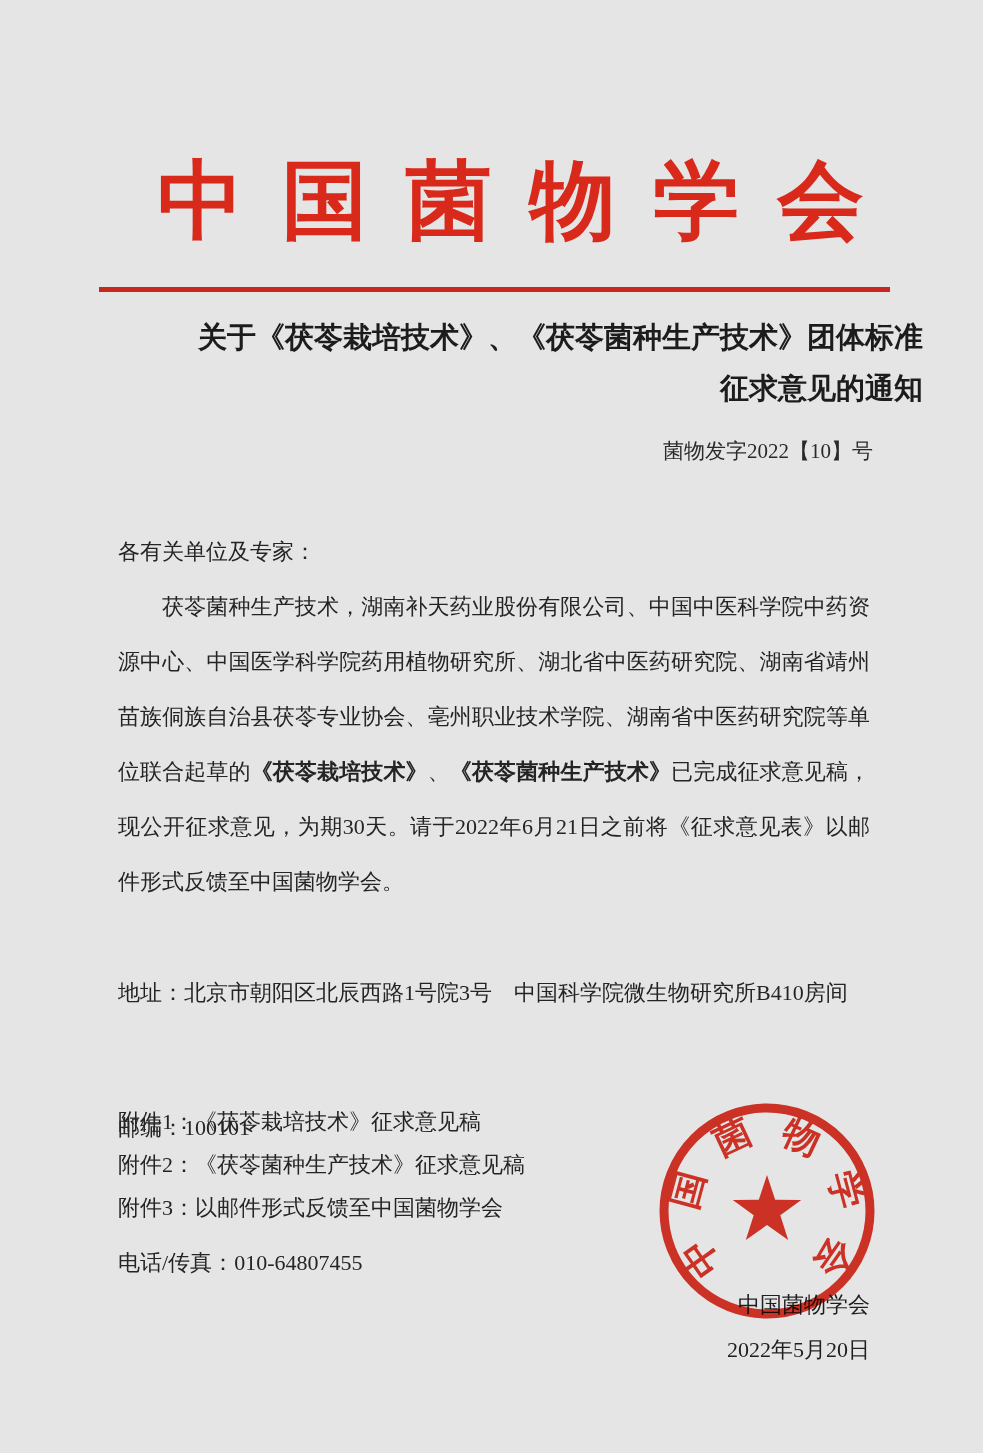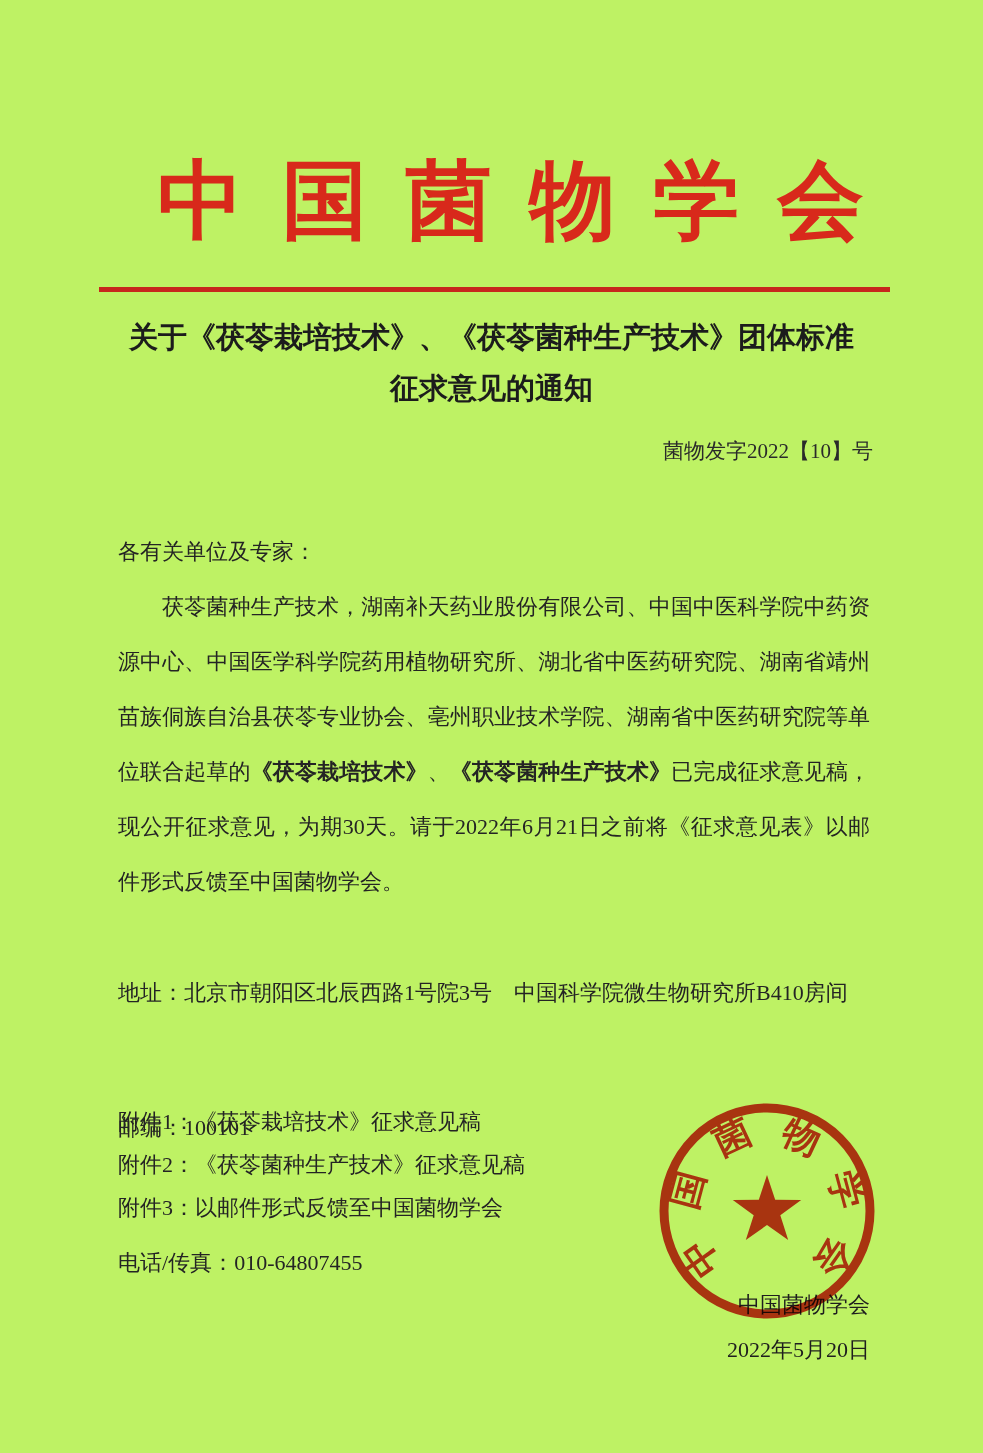--- a/index.html
+++ b/index.html
@@ -1,20 +1,20 @@
 <!DOCTYPE html>
 <html><head>
 <meta charset="utf-8">
 <style>
   html, body { margin: 0; padding: 0; background: #ffffff; }
   .page {
     position: relative;
     width: 983px;
     height: 1453px;
-    background: #bef264;
+    background: #e5e5e5;
     overflow: hidden;
     font-family: "Liberation Serif", "DejaVu Serif", serif;
     color: #222222;
   }
 
   
   .org-title {
     position: absolute;
     top: 146px;
     left: 0;
@@ -38,21 +38,21 @@
     background: #c7271d;
   }
 
   
   .doc-title {
     position: absolute;
     top: 312px;
     left: 60px;
     width: 863px;
     margin: 0;
-    text-align: center;
+    text-align: right;
     font-size: 29px;
     line-height: 51px;
     font-weight: 700;
     color: #1c1c1c;
   }
   .doc-number {
     position: absolute;
     top: 436px;
     right: 110px;
     font-size: 21px;

